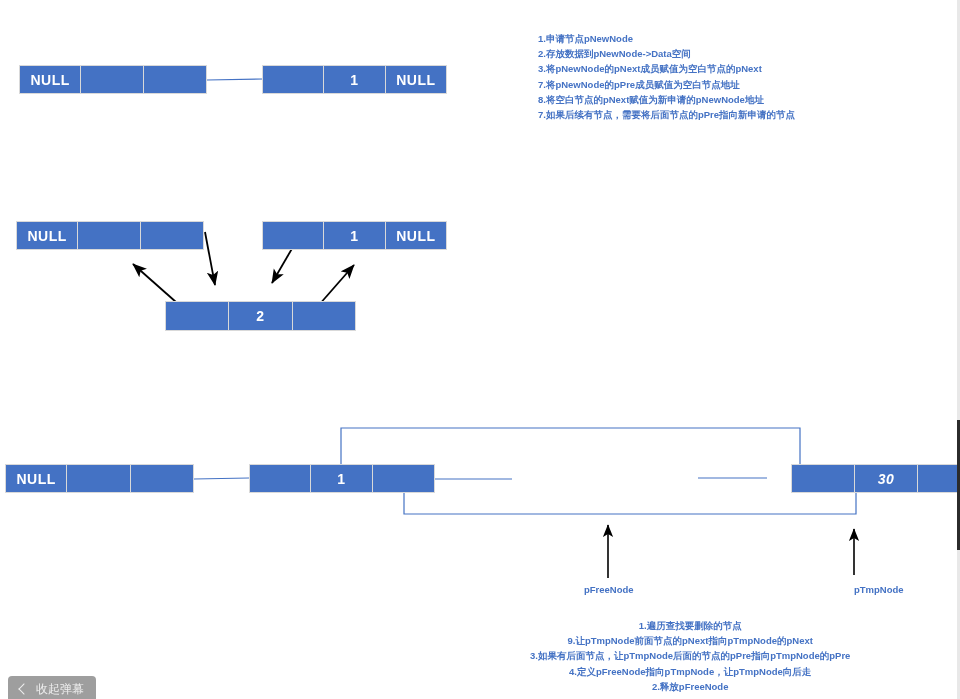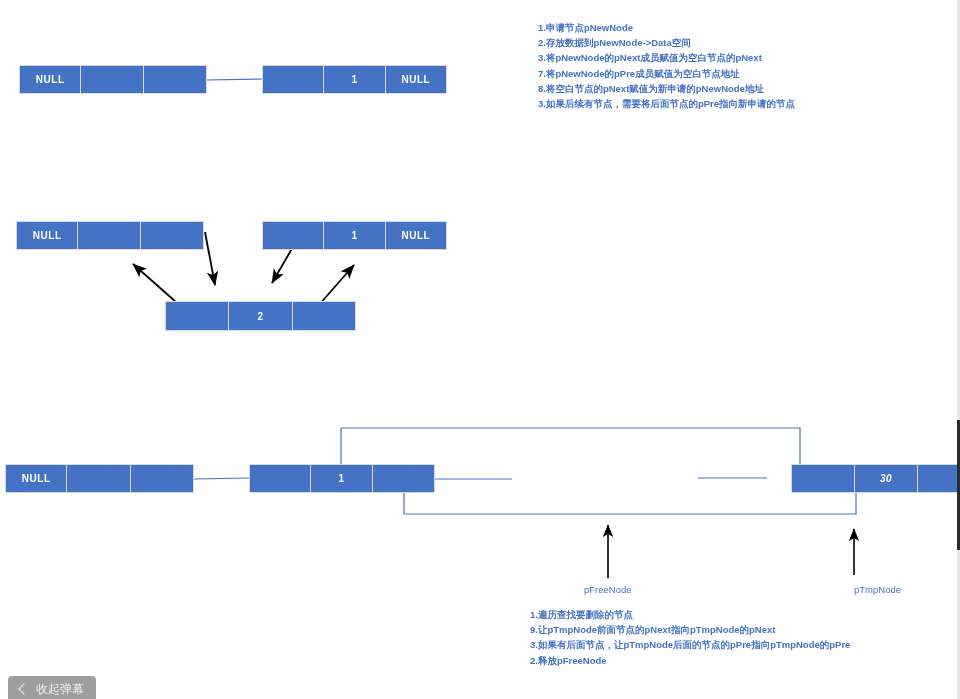--- a/index.html
+++ b/index.html
@@ -27,44 +27,45 @@
     background: #4472C4;
     border: 1px solid #d9d9d9;
     box-sizing: border-box;
   }
   .cell {
     box-sizing: border-box;
     display: flex;
     align-items: center;
     justify-content: center;
     color: #ffffff;
-    font-size: 10px;
+    font-size: 14px;
     font-weight: bold;
     letter-spacing: 0.5px;
     border-right: 1px solid #d9d9d9;
     overflow: hidden;
     white-space: nowrap;
   }
   .cell:last-child { border-right: none; }
 
   .note {
     position: absolute;
     color: #4472C4;
     font-size: 9.5px;
     font-weight: bold;
     line-height: 15.2px;
     white-space: nowrap;
+    margin-top: 11px;
   }
   .note div { white-space: nowrap; }
 
   .ptr-label {
     position: absolute;
     color: #4472C4;
     font-size: 9.5px;
-    font-weight: normal;
+    font-weight: bold;
     white-space: nowrap;
   }
 
   .danmu-btn {
     position: absolute;
     left: 8px;
     top: 676px;
     width: 88px;
     height: 26px;
     background: #9e9e9e;
@@ -181,27 +182,28 @@
 
 <div class="ptr-label" style="left:584px; top:584px;">pFreeNode</div>
 <div class="ptr-label" style="left:854px; top:584px;">pTmpNode</div>
 
 <div class="note" style="left:538px; top:20px;">
   <div>1.申请节点pNewNode</div>
   <div>2.存放数据到pNewNode-&gt;Data空间</div>
   <div>3.将pNewNode的pNext成员赋值为空白节点的pNext</div>
   <div>7.将pNewNode的pPre成员赋值为空白节点地址</div>
   <div>8.将空白节点的pNext赋值为新申请的pNewNode地址</div>
-  <div>3.如果后续有节点，需要将后面节点的pPre指向新申请的节点</div>
-</div>
-
-<div class="note" style="left:530px; top:607px;">
+  <div>7.如果后续有节点，需要将后面节点的pPre指向新申请的节点</div>
+</div>
+
+<div class="note" style="left:530px; top:607px;text-align:center;">
   <div>1.遍历查找要删除的节点</div>
   <div>9.让pTmpNode前面节点的pNext指向pTmpNode的pNext</div>
   <div>3.如果有后面节点，让pTmpNode后面的节点的pPre指向pTmpNode的pPre</div>
+  <div>4.定义pFreeNode指向pTmpNode，让pTmpNode向后走</div>
   <div>2.释放pFreeNode</div>
 </div>
 
 <div class="danmu-btn">
   <span class="chev"></span>
   <span>收起弹幕</span>
 </div>
 
 <div class="scrollbar-right"></div>
 <div class="scroll-thumb"></div>

